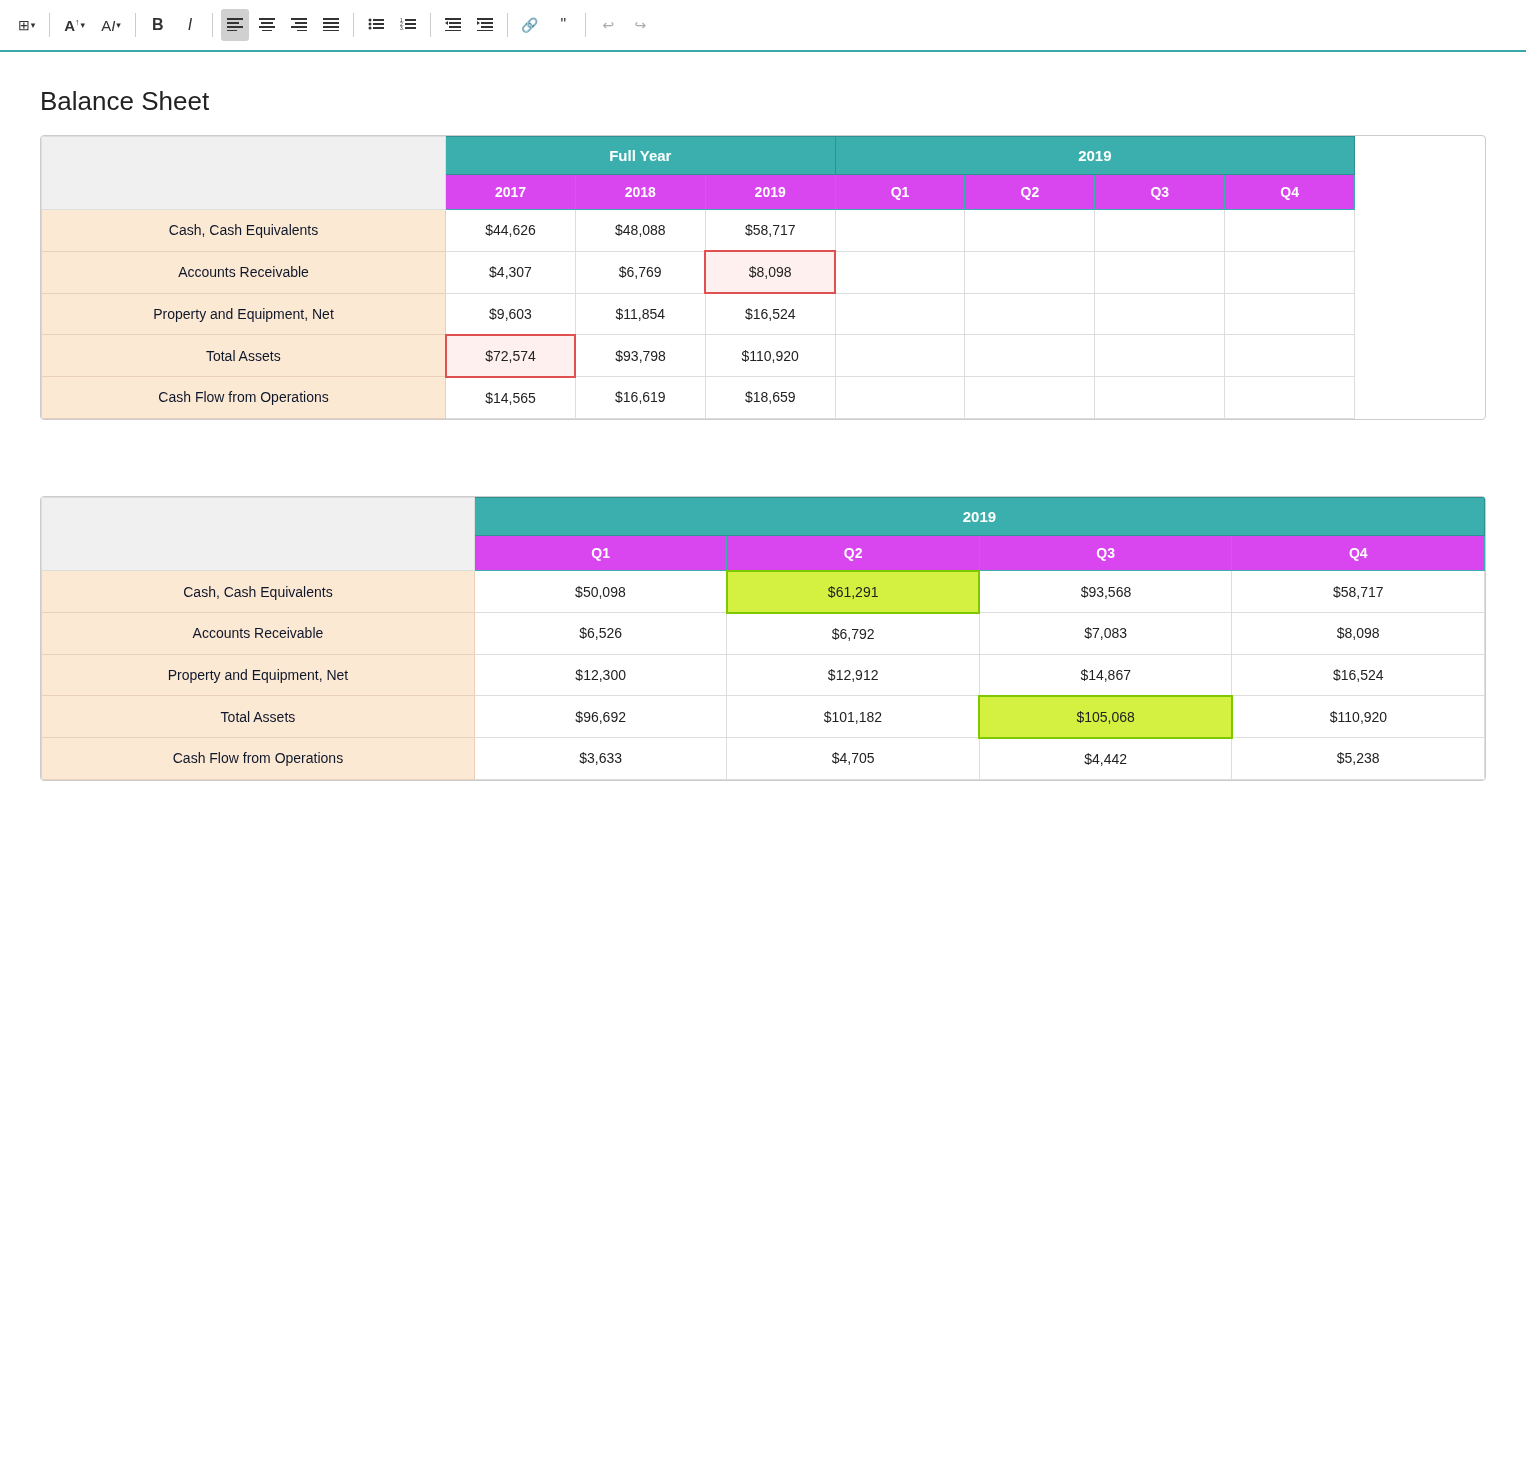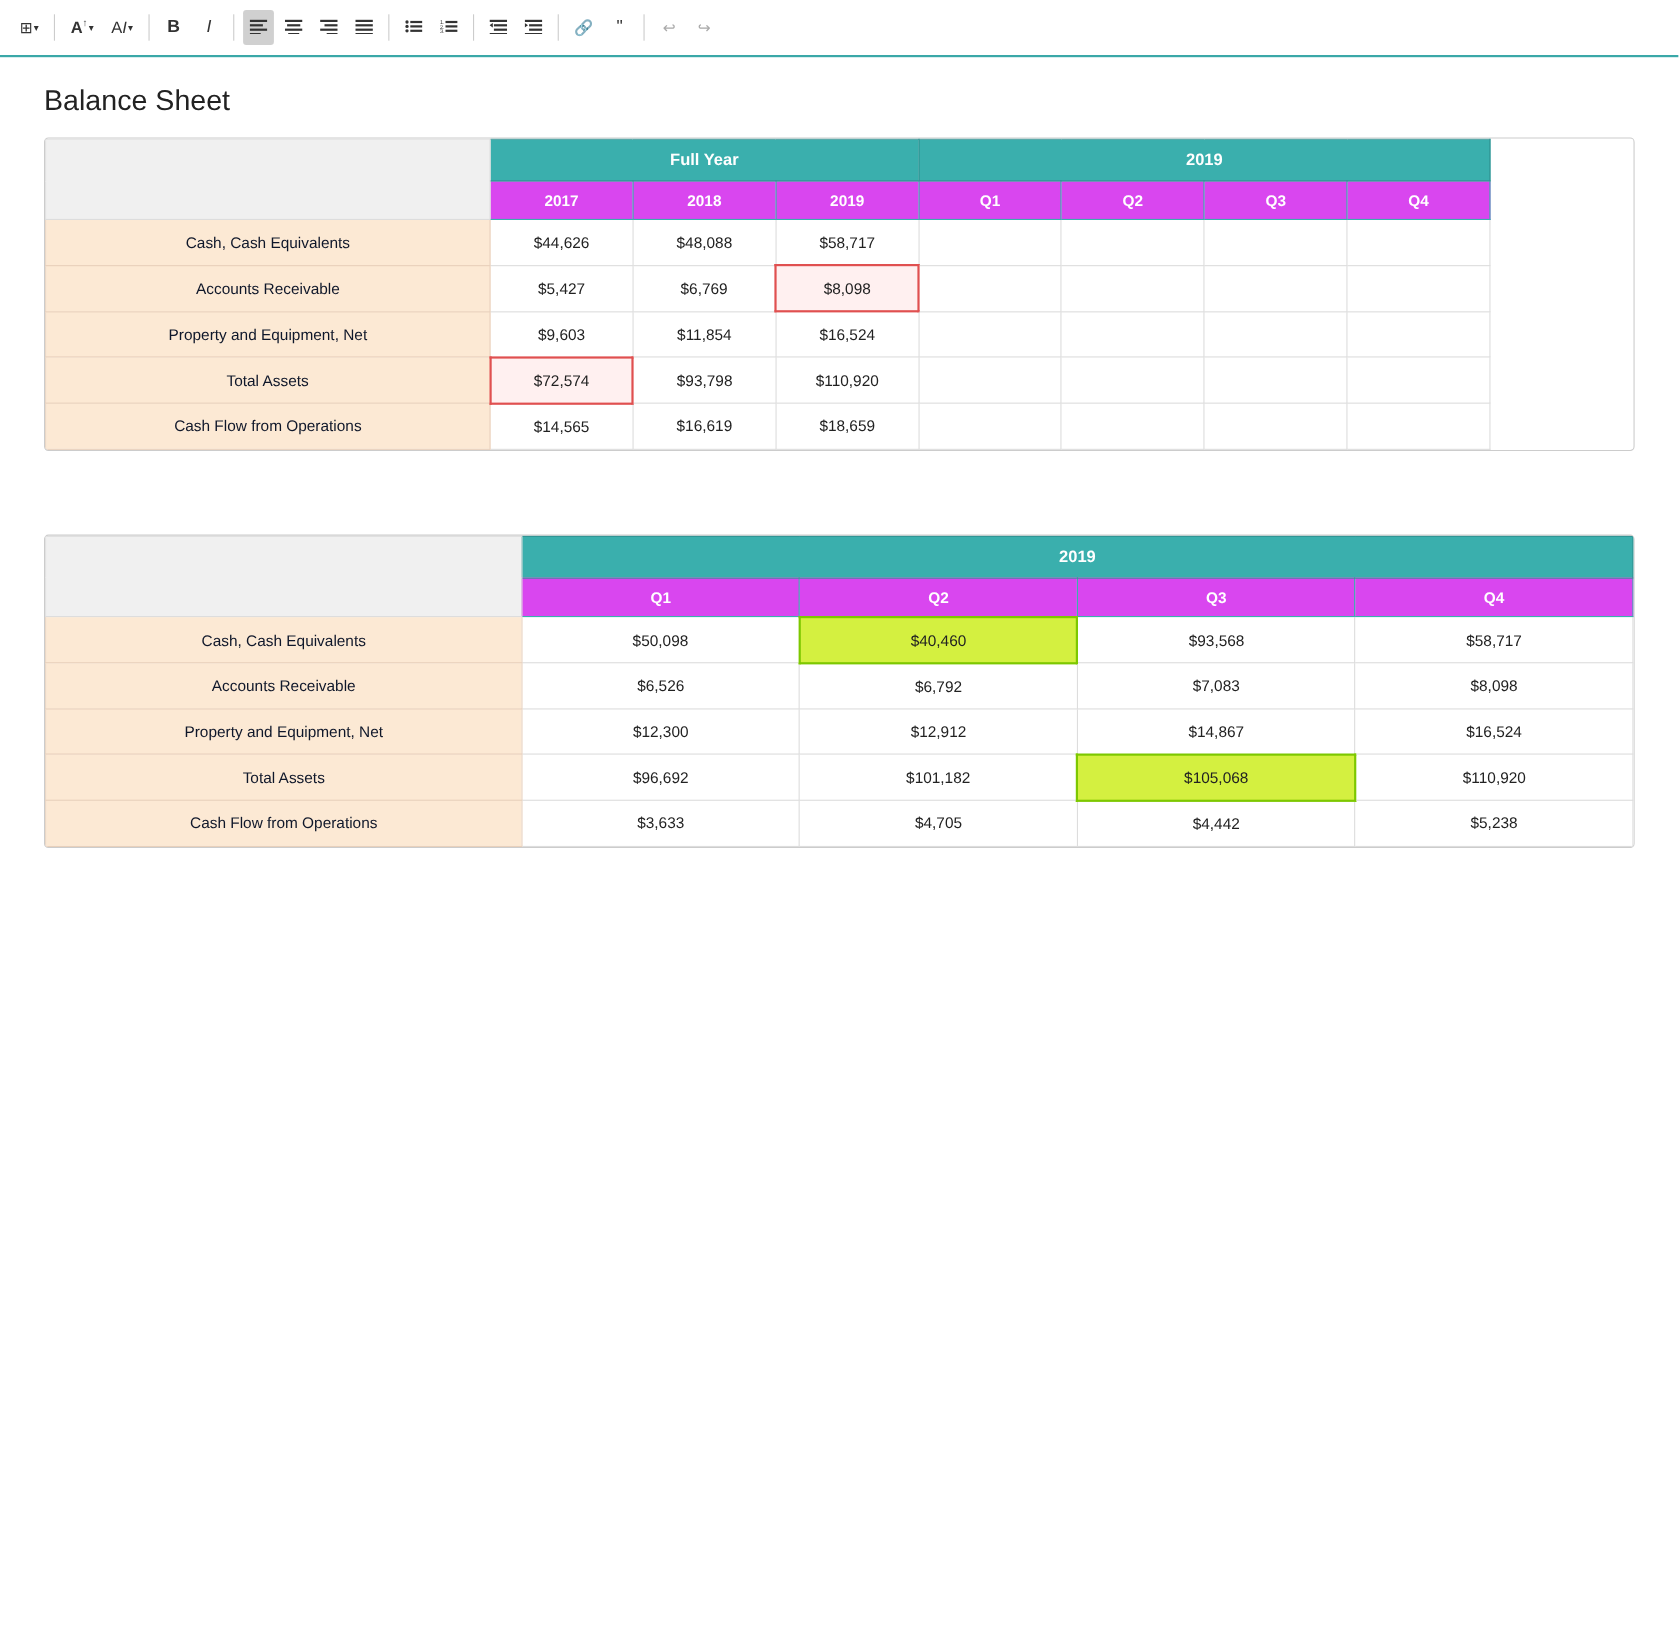--- a/index.html
+++ b/index.html
@@ -43,21 +43,21 @@
     }
     .dropdown-arrow {
       font-size: 9px;
       margin-left: 1px;
     }
     .bold-btn { font-weight: bold; font-size: 16px; }
     .italic-btn { font-style: italic; font-size: 16px; }
 
     
     .content {
-      padding: 24px 40px;
+      padding: 34px 40px;
     }
 
     
     .section-title {
       font-size: 26px;
       font-weight: 400;
       color: #222;
       margin-bottom: 18px;
     }
 
@@ -324,21 +324,21 @@
               <td class="data-cell">$44,626</td>
               <td class="data-cell">$48,088</td>
               <td class="data-cell">$58,717</td>
               <td class="data-cell"></td>
               <td class="data-cell"></td>
               <td class="data-cell"></td>
               <td class="data-cell"></td>
             </tr>
             <tr>
               <td class="row-label">Accounts Receivable</td>
-              <td class="data-cell">$5,427</td>
+              <td class="data-cell">$4,307</td>
               <td class="data-cell">$6,769</td>
               <td class="data-cell highlight-red">$8,098</td>
               <td class="data-cell"></td>
               <td class="data-cell"></td>
               <td class="data-cell"></td>
               <td class="data-cell"></td>
             </tr>
             <tr>
               <td class="row-label">Property and Equipment, Net</td>
               <td class="data-cell">$9,603</td>
@@ -394,21 +394,21 @@
             <th class="header-teal-light">Q1</th>
             <th class="header-teal-light">Q2</th>
             <th class="header-teal-light">Q3</th>
             <th class="header-teal-light">Q4</th>
           </tr>
         </thead>
         <tbody id="cf-tbody">
         <tr>
               <td class="row-label">Cash, Cash Equivalents</td>
               <td class="data-cell">$50,098</td>
-              <td class="data-cell highlight-green">$40,460</td>
+              <td class="data-cell highlight-green">$61,291</td>
               <td class="data-cell">$93,568</td>
               <td class="data-cell">$58,717</td>
             </tr>
             <tr>
               <td class="row-label">Accounts Receivable</td>
               <td class="data-cell">$6,526</td>
               <td class="data-cell">$6,792</td>
               <td class="data-cell">$7,083</td>
               <td class="data-cell">$8,098</td>
             </tr>

